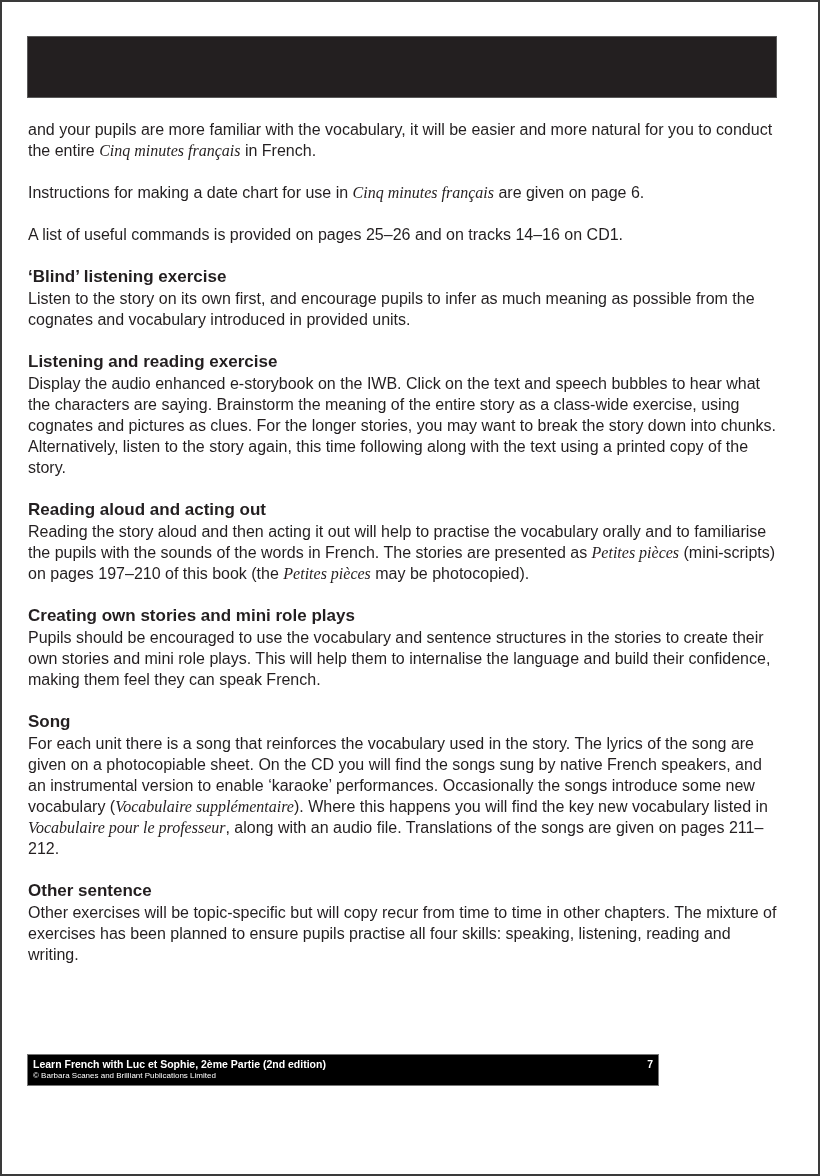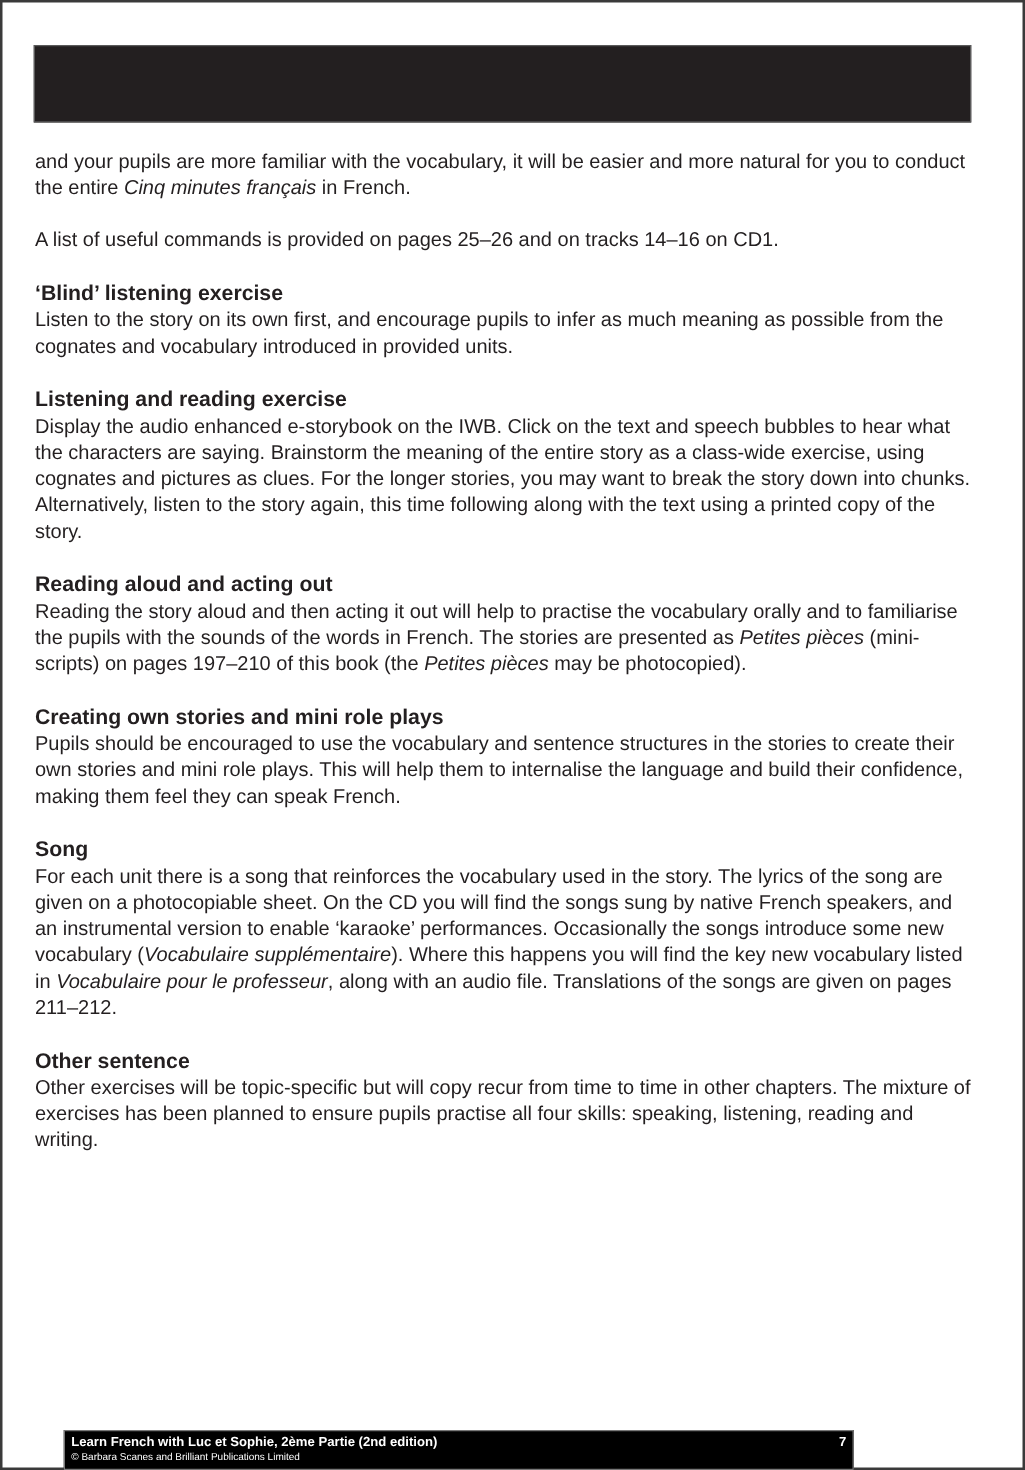--- a/index.html
+++ b/index.html
@@ -31,53 +31,53 @@
     .para-gap { margin-bottom: 21px !important; }
     .section { margin-bottom: 21px; }
     .section h2 {
       margin: 0;
       font-size: 17px;
       line-height: 22px;
       font-weight: bold;
     }
     .footer-bar {
       position: absolute;
-      left: 25px; top: 1142px;
+      left: 25px; top: 1052px;
       width: 632px; height: 32px;
       background: #000000;
       border: 1px solid #777;
       box-sizing: border-box;
       color: #ffffff;
-      margin-left: 24px;
     }
     .footer-title {
       position: absolute; left: 5px; top: 3px;
       font-size: 10.5px; font-weight: bold; line-height: 13px;
     }
     .footer-copy {
       position: absolute; left: 5px; top: 16px;
       font-size: 8px; line-height: 10px;
     }
     .footer-page {
       position: absolute; right: 5px; top: 3px;
       font-size: 10.5px; font-weight: bold; line-height: 13px;
     }
-    i, em { font-style: italic; }
+    i, em { font-style: italic; font-family: Liberation Serif, serif; }
   </style>
 </head>
 <body>
 
 <div class="page">
 
   <div class="header-bar"></div>
 
   <div class="content">
 
     <p class="para-gap"><span>and your pupils are more familiar with the vocabulary, it will be easier and more natural for you to conduct the entire </span><i>Cinq minutes français</i><span> in French.</span></p>
 
+    <p class="para-gap"><span>Instructions for making a date chart for use in </span><i>Cinq minutes français</i><span> are given on page 6.</span></p>
 
     <p class="para-gap">A list of useful commands is provided on pages 25–26 and on tracks 14–16 on CD1.</p>
 
     <div class="section">
       <h2>‘Blind’ listening exercise</h2>
       <p>Listen to the story on its own first, and encourage pupils to infer as much meaning as possible from the cognates and vocabulary introduced in provided units.</p>
     </div>
 
     <div class="section">
       <h2>Listening and reading exercise</h2>

